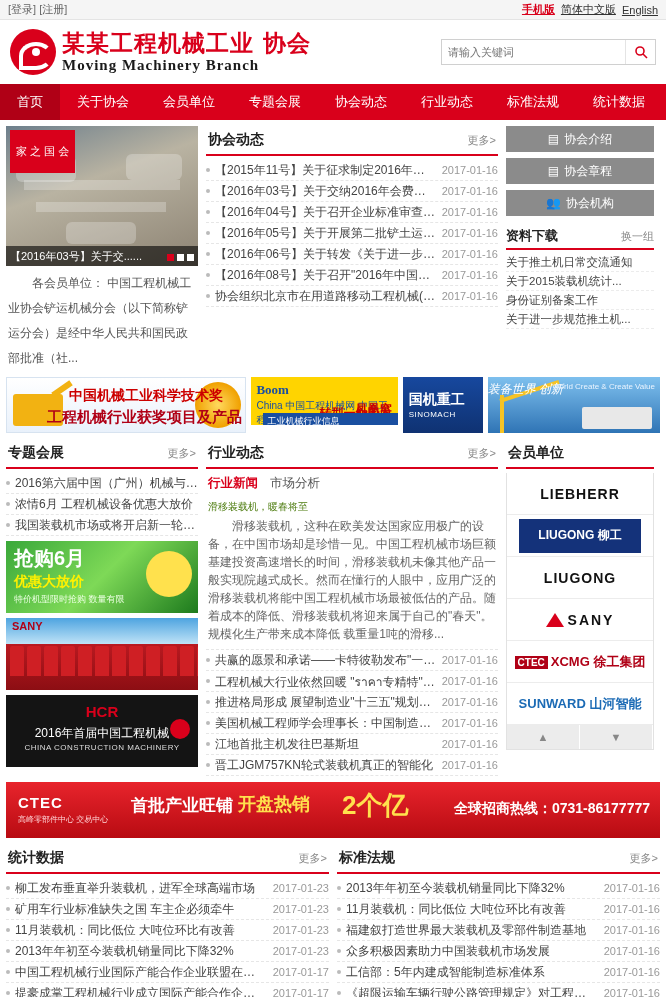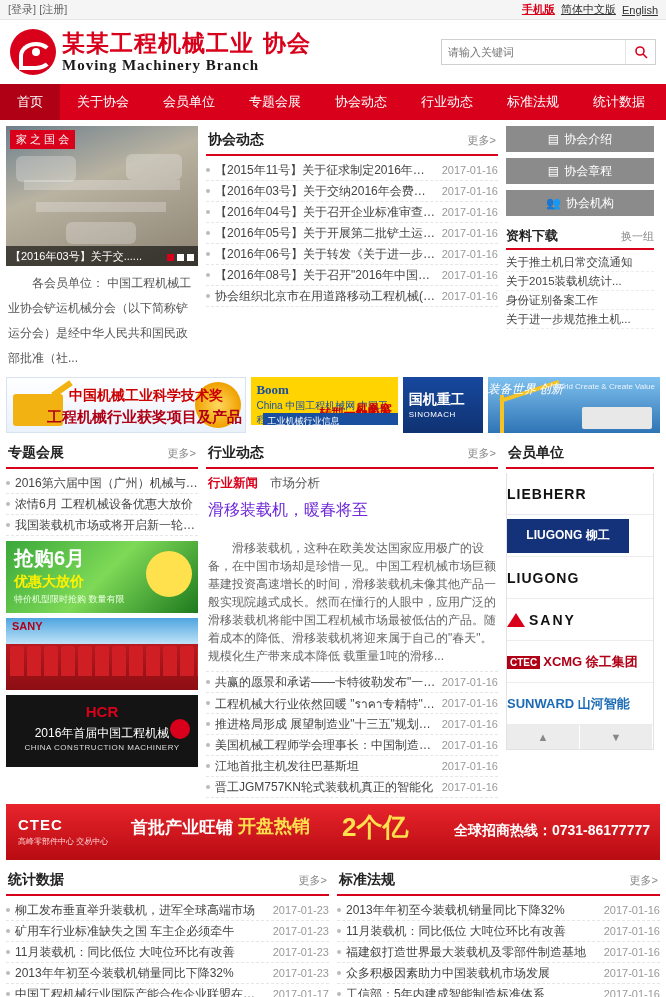--- a/index.html
+++ b/index.html
@@ -155,21 +155,21 @@
     position: relative;
     background: linear-gradient(160deg,#6d7f8c 0%, #b9b3a2 40%, #8d8373 100%);
     overflow: hidden;
   }
   .focus-tag {
     position: absolute;
     left: 4px; top: 4px;
     background: #d9001b;
     color: #fff;
     font-size: 11px;
-    padding: 2px 6px;
+    padding: 14px 6px;
   }
   .focus-cap {
     position: absolute;
     left: 0; right: 0; bottom: 0;
     height: 20px;
     background: rgba(0,0,0,.6);
     color: #fff;
     font-size: 11px;
     line-height: 20px;
     padding-left: 4px;
@@ -331,34 +331,34 @@
   .pc3 { background: #141414; }
   .pc3 .hcr { position: absolute; left: 50%; top: 8px; transform: translateX(-50%); font-size: 15px; font-weight: bold; color: #d9001b; }
   .pc3 .l1 { position: absolute; left: 50%; top: 30px; transform: translateX(-50%); font-size: 12px; color: #fff; white-space: nowrap;}
   .pc3 .l2 { position: absolute; left: 50%; top: 48px; transform: translateX(-50%); font-size: 8px; color: #ddd; white-space: nowrap; letter-spacing: .5px;}
   .pc3 .dot { position: absolute; right: 8px; top: 24px; width: 20px; height: 20px; border-radius: 50%; background: #d9001b;}
 
   .feature {
     padding: 4px 2px 6px 2px;
     border-bottom: 1px dashed #e6e6e6;
   }
-  .feature .f-title { font-size: 16px; color: #6d28d9; margin-bottom: 18px; }
+  .feature .f-title { font-size: 10px; color: #4d7c0f; margin-bottom: 3px; }
   .feature .f-body {
     font-size: 12px;
     line-height: 18px;
     color: #666;
     text-indent: 24px;
   }
 
   
   .members { border: 1px solid #e2e2e2; border-top: 0; }
   .member {
     height: 42px;
     border-bottom: 1px solid #ececec;
-    display: flex; align-items: center; 
+    display: flex; align-items: center; justify-content: center;
     background: #fff;
   }
   .m-lieb { font-size: 14px; font-weight: bold; color: #111; letter-spacing: 1px; }
   .m-liu { width: 122px; height: 34px; background: #14327a; color: #fff; display: flex; align-items: center; justify-content: center; gap: 4px; font-size: 12px; font-weight: bold;}
   .m-shan { font-size: 14px; font-weight: bold; color: #111; letter-spacing: 1px; }
   .m-sany { font-size: 14px; font-weight: bold; color: #111; letter-spacing: 2px; }
   .m-sany-tri { width: 0;height:0;border-left: 9px solid transparent;border-right:9px solid transparent;border-bottom: 14px solid #d9001b; margin-right: 4px;}
   .m-xcmg { color: #b00016; font-size: 13px; font-weight: bold; }
   .m-xcmg .box { display:inline-block; background:#b00016; color:#fff; font-size: 10px; padding: 1px 3px; margin-right: 3px;}
   .m-sun { color: #1c6bb5; font-size: 13px; font-weight: bold; }

